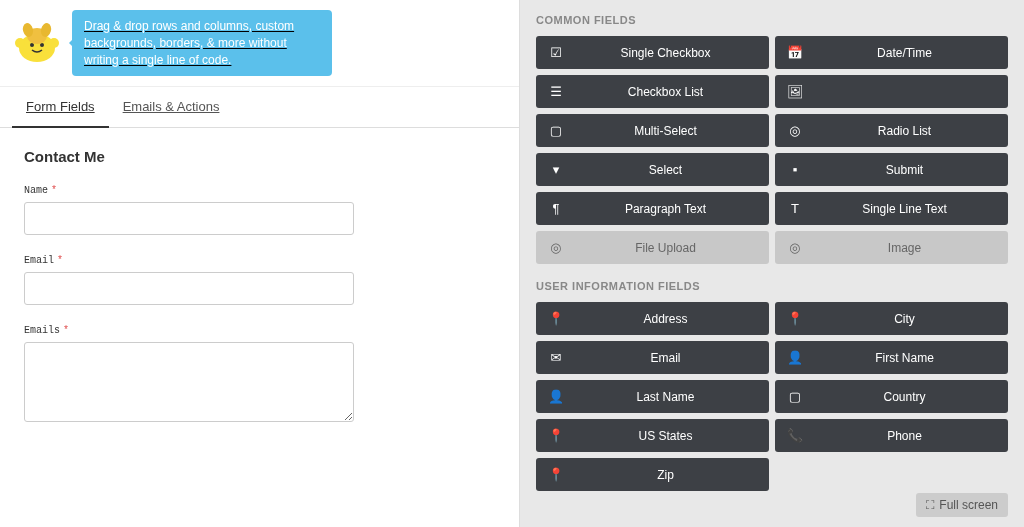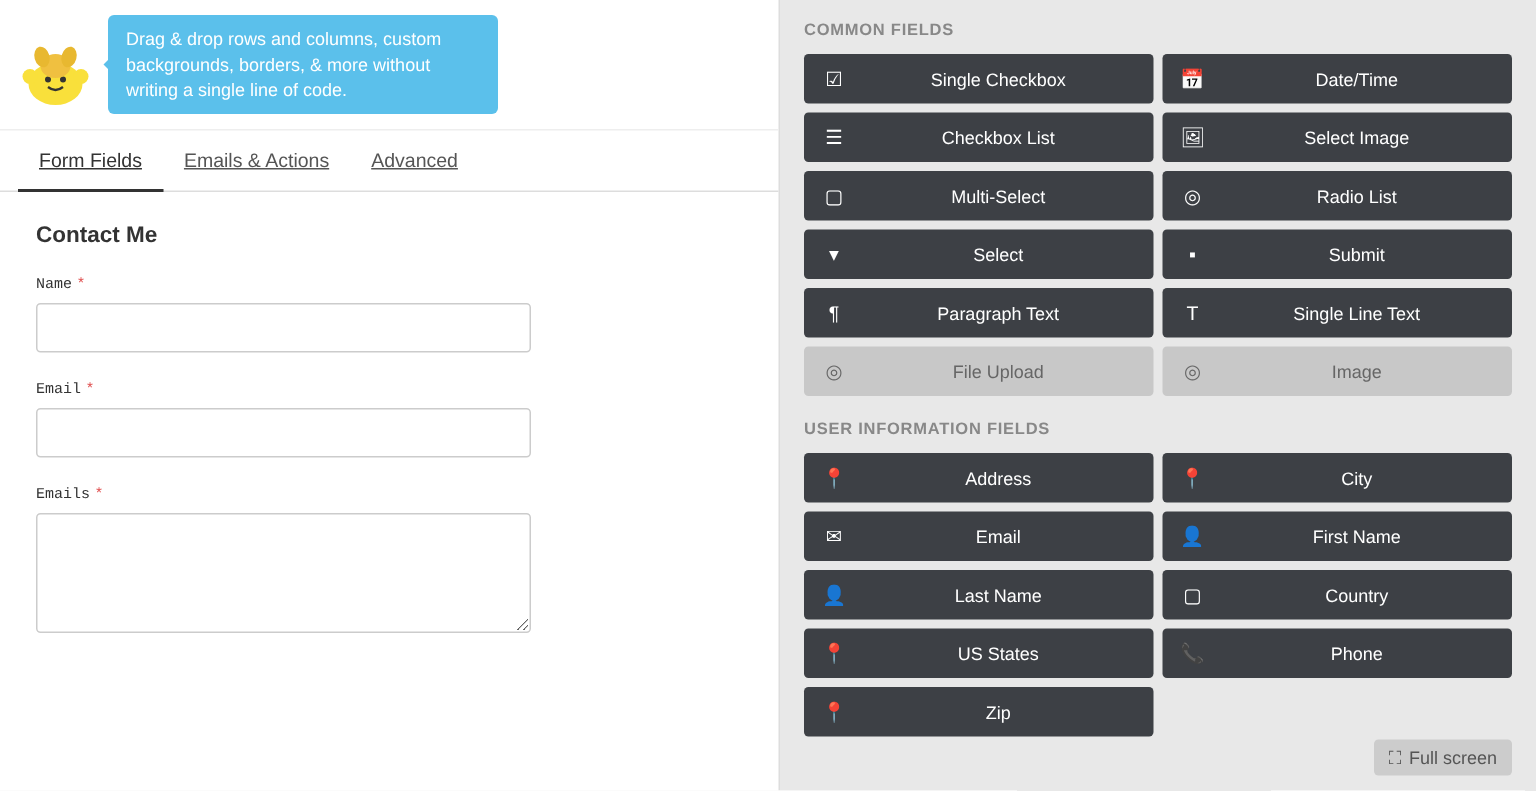--- a/index.html
+++ b/index.html
@@ -17,24 +17,25 @@
       width: 520px;
       background: #fff;
       display: flex;
       flex-direction: column;
       border-right: 1px solid #ddd;
       flex-shrink: 0;
     }
 
     .header {
       display: flex;
-      align-items: flex-end;
+      align-items: center;
       padding: 10px 12px;
       border-bottom: 1px solid #eee;
       gap: 10px;
+      text-decoration: underline;
     }
 
     .logo {
       width: 50px;
       height: 50px;
       flex-shrink: 0;
     }
 
     .tooltip-box {
       background: #5bc0eb;
@@ -229,23 +230,20 @@
     </div>
   </div>
 
   <div class="tabs">
     <div class="tab active">
       <span>Form Fields</span>
     </div>
     <div class="tab">
       <span>Emails &amp; Actions</span>
     </div>
-    <div class="tab">
-      <span>Advanced</span>
-    </div>
   </div>
 
   <div class="form-area">
     <div class="form-title">Contact Me</div>
 
     <div class="form-group">
       <label class="form-label">
         <span>Name</span><span class="required">*</span>
       </label>
       <input type="text" class="form-input" style="">
@@ -280,21 +278,20 @@
       <span class="btn-icon">📅</span>
       <span class="btn-label">Date/Time</span>
     </button>
 
     <button class="field-btn">
       <span class="btn-icon">☰</span>
       <span class="btn-label">Checkbox List</span>
     </button>
     <button class="field-btn">
       <span class="btn-icon">🖼</span>
-      <span class="btn-label">Select Image</span>
     </button>
 
     <button class="field-btn">
       <span class="btn-icon">▢</span>
       <span class="btn-label">Multi-Select</span>
     </button>
     <button class="field-btn">
       <span class="btn-icon">◎</span>
       <span class="btn-label">Radio List</span>
     </button>

